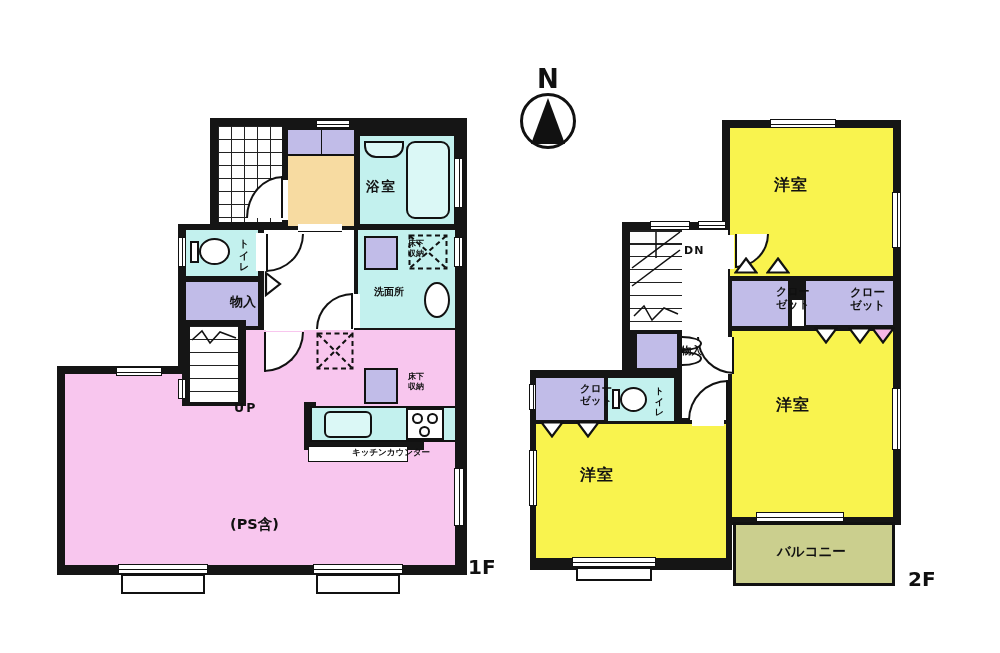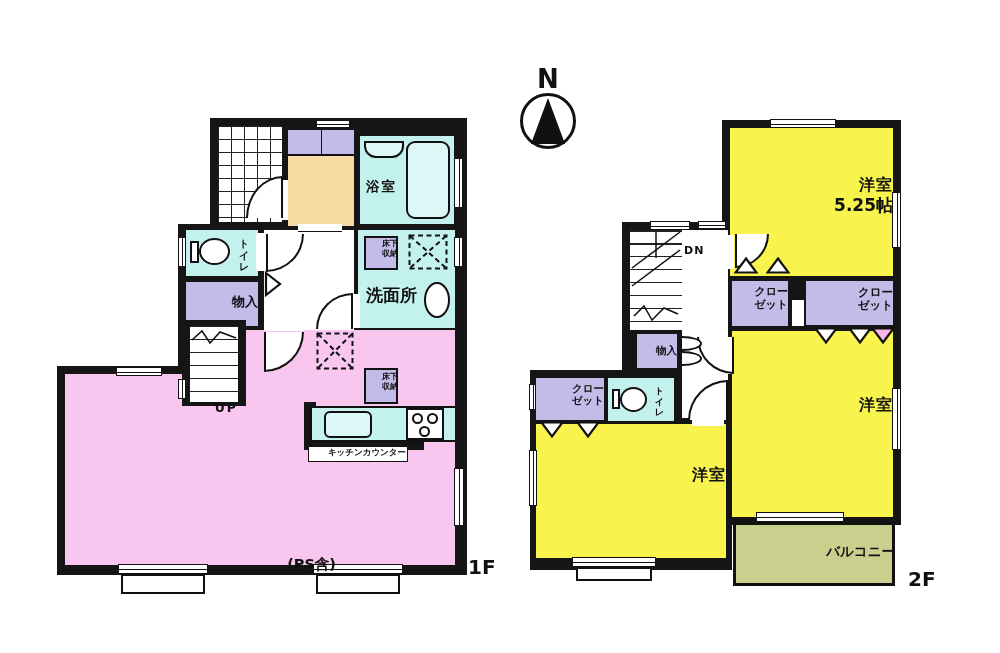--- a/index.html
+++ b/index.html
@@ -7,21 +7,21 @@
          font-family:"DejaVu Sans",sans-serif;}
   .wall{position:absolute;background:var(--wall,#151515);}
   .room{position:absolute;box-sizing:border-box;}
   .c-pink{background:var(--pink,#f8c6ee);}
   .c-yellow{background:var(--yellow,#f9f34e);}
   .c-purple{background:var(--purple,#c1bce8);}
   .c-cyan{background:var(--cyan,#c3f1ee);}
   .c-cream{background:var(--cream,#f7dba1);}
   .c-olive{background:var(--olive,#cbcf8e);}
   .lbl{position:absolute;font-weight:bold;color:#101010;white-space:nowrap;line-height:1.15;}
-  .center{text-align:right;}
+  .center{text-align:left;padding-left:44px;}
   .vlbl{writing-mode:vertical-rl;text-orientation:upright;}
   .tiles{background-color:#fff;background-image:
      repeating-linear-gradient(to right,#222 0 1px,transparent 1px 13px),
      repeating-linear-gradient(to bottom,#222 0 1px,transparent 1px 13px);}
   .steps{background-color:#fff;background-image:
      repeating-linear-gradient(to bottom,#222 0 1.5px,transparent 1.5px 13px);}
   .winh,.winv{position:absolute;background:#fff;border:1px solid #111;box-sizing:border-box;}
   .winh::after{content:"";position:absolute;left:0;right:0;top:50%;border-top:1px solid #111;}
   .winv::after{content:"";position:absolute;top:0;bottom:0;left:50%;border-left:1px solid #111;}
   .bay{position:absolute;background:#fff;border:2px solid #111;box-sizing:border-box;}
@@ -134,27 +134,27 @@
   <div class="bay" style="left:121px;top:574px;width:84px;height:20px;"></div>
   <div class="winh" style="left:313px;top:564px;width:90px;height:10px;"></div>
   <div class="bay" style="left:316px;top:574px;width:84px;height:20px;"></div>
 
   <div class="lbl" style="left:366px;top:179px;font-size:13.5px;letter-spacing:2px;">浴室</div>
   <div class="lbl vlbl" style="left:238px;top:232px;font-size:10px;">トイレ</div>
   <div class="lbl center" style="left:186px;top:295px;width:72px;font-size:13px;">物入</div>
   <div class="lbl center" style="left:364px;top:239px;width:34px;font-size:8px;line-height:1.3;">
     <span style="display:inline-block;width:18px;white-space:normal;">床下収納</span>
   </div>
-  <div class="lbl" style="left:366px;top:286px;font-size:17px;">洗面所</div>
+  <div class="lbl" style="left:374px;top:286px;font-size:10px;">洗面所</div>
   <div class="lbl center" style="left:364px;top:372px;width:34px;font-size:8px;line-height:1.3;">
     <span style="display:inline-block;width:18px;white-space:normal;">床下収納</span>
   </div>
   <div class="lbl center" style="left:190px;top:401px;width:48px;font-size:12.5px;letter-spacing:2px;">UP</div>
   <div class="lbl center" style="left:308px;top:448px;width:98px;font-size:8.5px;">キッチンカウンター</div>
-  <div class="lbl center" style="left:186px;top:556px;width:150px;font-size:14.5px;">(PS含)</div>
+  <div class="lbl center" style="left:186px;top:516px;width:150px;font-size:14.5px;">(PS含)</div>
   <div class="lbl" style="left:468px;top:556px;font-size:20px;">1F</div>
 
   <div class="wall" style="left:722px;top:120px;width:179px;height:165px;"></div>
   <div class="wall" style="left:622px;top:222px;width:112px;height:210px;"></div>
   <div class="wall" style="left:530px;top:370px;width:150px;height:62px;"></div>
   <div class="wall" style="left:676px;top:270px;width:225px;height:255px;"></div>
   <div class="wall" style="left:530px;top:418px;width:202px;height:152px;"></div>
 
   <div class="room c-yellow" style="left:730px;top:128px;width:163px;height:148px;"></div>
   <div class="room steps" style="left:630px;top:230px;width:52px;height:100px;"></div>
@@ -214,21 +214,20 @@
   <div class="winh" style="left:650px;top:221px;width:40px;height:9px;"></div>
   <div class="winh" style="left:698px;top:221px;width:28px;height:8px;"></div>
   <div class="winv" style="left:892px;top:388px;width:9px;height:62px;"></div>
   <div class="winh" style="left:756px;top:512px;width:88px;height:10px;"></div>
   <div class="winh" style="left:572px;top:557px;width:84px;height:10px;"></div>
   <div class="bay" style="left:576px;top:567px;width:76px;height:14px;"></div>
   <div class="winv" style="left:529px;top:450px;width:8px;height:56px;"></div>
   <div class="winv" style="left:529px;top:384px;width:7px;height:26px;"></div>
 
   <div class="lbl center" style="left:730px;top:176px;width:163px;font-size:16px;letter-spacing:1px;">洋室</div>
-  <div class="lbl center" style="left:730px;top:196px;width:163px;font-size:17px;">5.25帖</div>
   <div class="lbl" style="left:684px;top:245px;font-size:11px;letter-spacing:1px;">DN</div>
   <div class="lbl center" style="left:732px;top:286px;width:56px;font-size:11px;">
     <span style="display:inline-block;width:40px;white-space:normal;">クローゼット</span>
   </div>
   <div class="lbl center" style="left:806px;top:286px;width:87px;font-size:11.5px;">
     <span style="display:inline-block;width:42px;white-space:normal;">クローゼット</span>
   </div>
   <div class="lbl center" style="left:637px;top:344px;width:40px;font-size:10.5px;">物入</div>
   <div class="lbl vlbl" style="left:654px;top:381px;font-size:9px;">トイレ</div>
   <div class="lbl center" style="left:536px;top:382px;width:68px;font-size:10.5px;">

